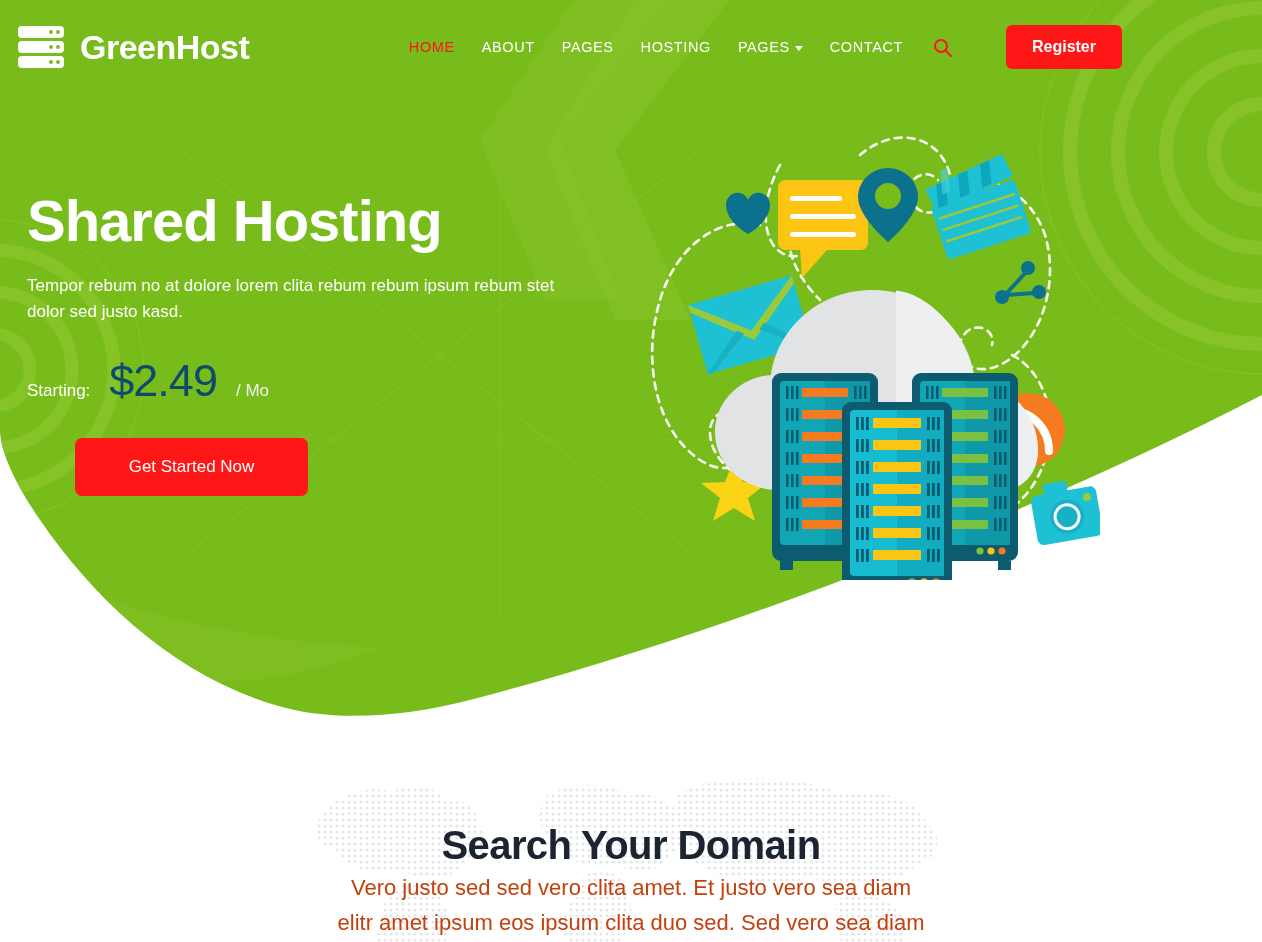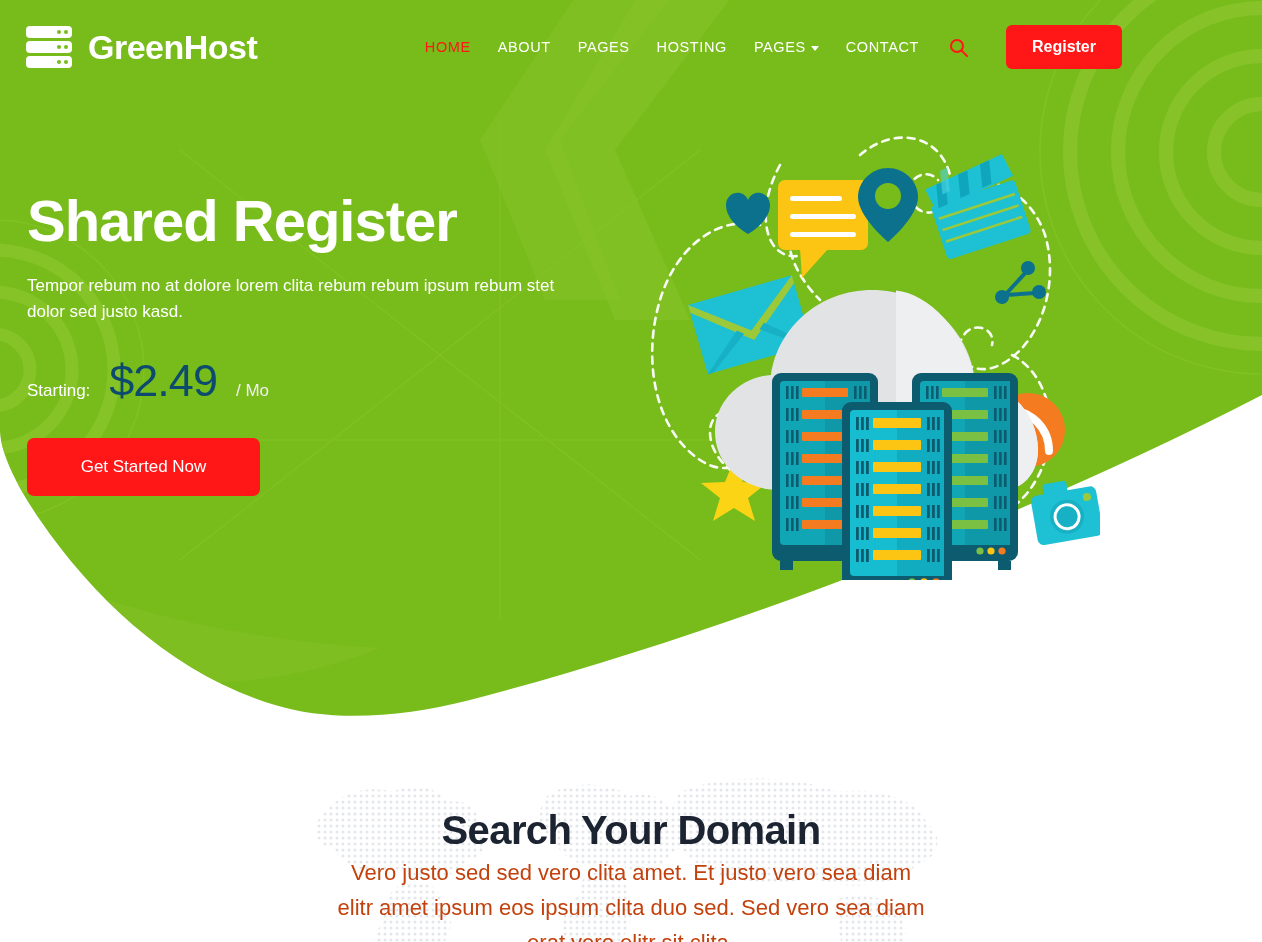--- a/index.html
+++ b/index.html
@@ -17,21 +17,21 @@
     overflow:hidden;
   }
   #hero-shape {
     position:absolute; left:0; top:0; width:1262px; height:760px;
   }
 
   
   #header {
     position:absolute; left:0; top:0; width:1140px; height:94px;
     display:flex; align-items:center; z-index:40;
-    padding:0 0 0 26px;
+    padding:0 0 0 18px;
   }
   #brand { display:flex; align-items:center; gap:16px; }
   #logo-icon { width:46px; height:44px; flex:none; }
   #brand-name {
     color:#ffffff; font-size:34px; font-weight:bold;
     letter-spacing:-0.5px; line-height:1;
   }
 
   #nav {
     margin-left:auto; display:flex; align-items:center; gap:27px;
@@ -48,21 +48,21 @@
     border-right:4.5px solid transparent;border-top:5px solid currentColor;
     display:inline-block; margin-top:2px;
   }
   #search-btn {
     background:none;border:none;cursor:pointer;padding:0 3px;
     display:flex;align-items:center;
   }
   #register-btn {
     background:#ff1616; color:#fff; border:none; border-radius:6px;
     font-size:16px; font-weight:bold; padding:0 26px; height:44px;
-    cursor:pointer; margin-left:8px; margin-right:18px;
+    cursor:pointer; margin-left:24px; margin-right:18px;
     font-family:"Liberation Sans", sans-serif;
     display:flex;align-items:center;justify-content:center;
   }
 
   
   #hero-copy {
     position:absolute; left:27px; top:190px; width:560px; z-index:20;
   }
   #hero-title {
     color:#ffffff; font-size:58px; font-weight:bold; line-height:1.08;
@@ -76,21 +76,21 @@
     display:flex; align-items:baseline; gap:19px; margin-top:30px;
   }
   #price-label { color:#ffffff; font-size:17px; }
   #price-value {
     color:#0c4a6e; font-size:45px; font-weight:normal; letter-spacing:-1px;
   }
   #price-period { color:#f0f0f0; font-size:17px; }
   #cta-btn {
     margin-top:31px; background:#ff1616; color:#fff; border:none;
     border-radius:7px; font-size:17px; width:233px; height:58px;
-    cursor:pointer; font-family:"Liberation Sans", sans-serif;
+    cursor:pointer; font-family:"Liberation Sans", sans-serif;margin-left:48px;
   }
 
   
   #illustration {
     position:absolute; left:630px; top:130px; width:470px; height:450px;
     z-index:15;
   }
 
   
   #domain-section {
@@ -98,21 +98,21 @@
     z-index:5; overflow:hidden;
   }
   #worldmap {
     position:absolute; left:50%; top:-38px; transform:translateX(-50%);
     width:700px; height:260px; opacity:.5;
   }
   #domain-inner {
     position:relative; width:100%; text-align:center; padding-top:48px;
   }
   #domain-title {
-    color:#1c2331; font-size:40px; font-weight:bold; letter-spacing:-.6px;
+    color:#1c2331; font-size:40px; font-weight:bold; letter-spacing:-.6px;margin-top:15px;
   }
   #domain-desc {
     color:#c2410c; font-size:22px; line-height:1.6; margin-top:2px;
     width:600px; margin-left:auto; margin-right:auto;
   }
 </style>
 </head>
 <body>
 
 <div id="hero">
@@ -195,21 +195,21 @@
         <circle cx="8" cy="8" r="6" fill="none" stroke="#ff1616" stroke-width="2"></circle>
         <line x1="12.4" y1="12.4" x2="18" y2="18" stroke="#ff1616" stroke-width="2" stroke-linecap="round"></line>
       </svg>
     </button>
 
     <button id="register-btn">Register</button>
   </nav>
 </header>
 
 <div id="hero-copy">
-  <h1 id="hero-title">Shared Register</h1>
+  <h1 id="hero-title">Shared Hosting</h1>
   <p id="hero-desc">Tempor rebum no at dolore lorem clita rebum rebum ipsum rebum stet dolor sed justo kasd.</p>
   <div id="price-row">
     <span id="price-label">Starting:</span>
     <span id="price-value">$2.49</span>
     <span id="price-period">/ Mo</span>
   </div>
   <button id="cta-btn">Get Started Now</button>
 </div>
 
 <svg id="illustration" viewBox="0 0 470 450">

